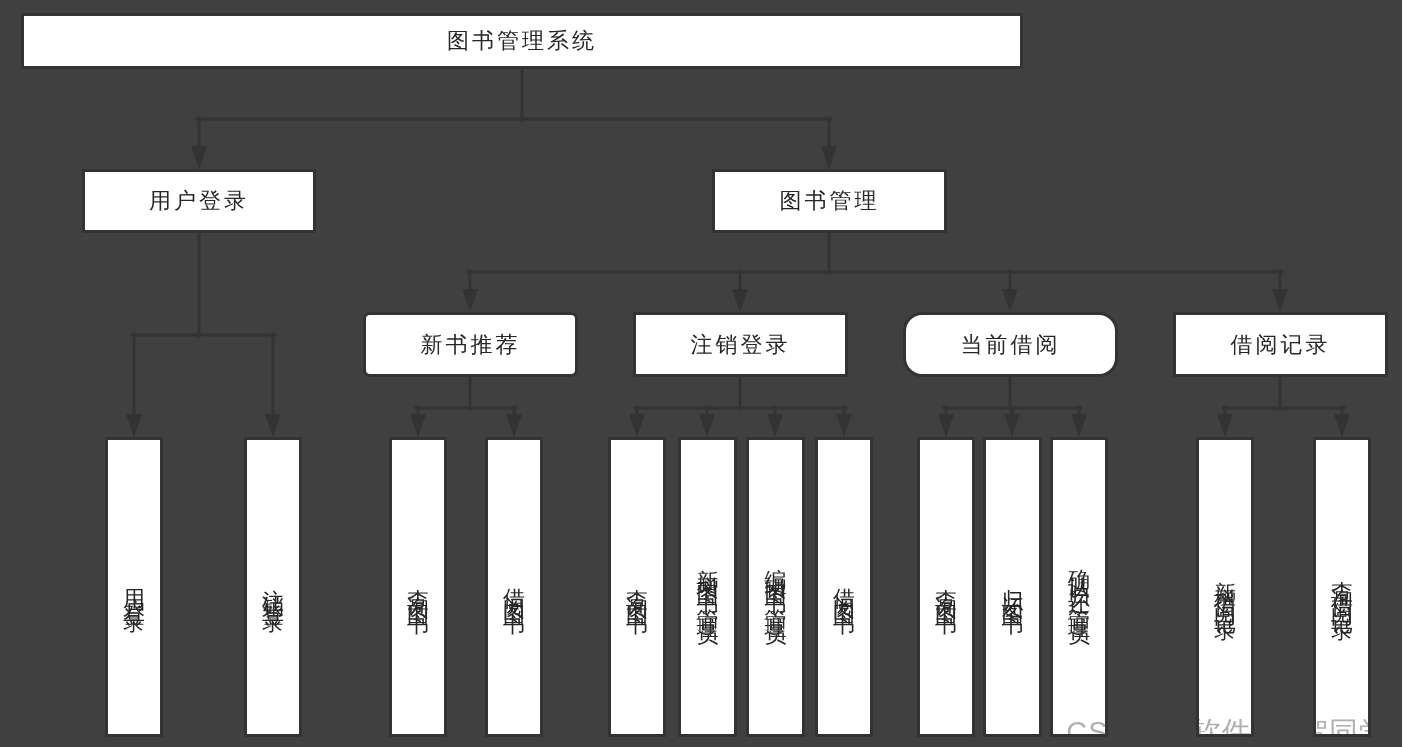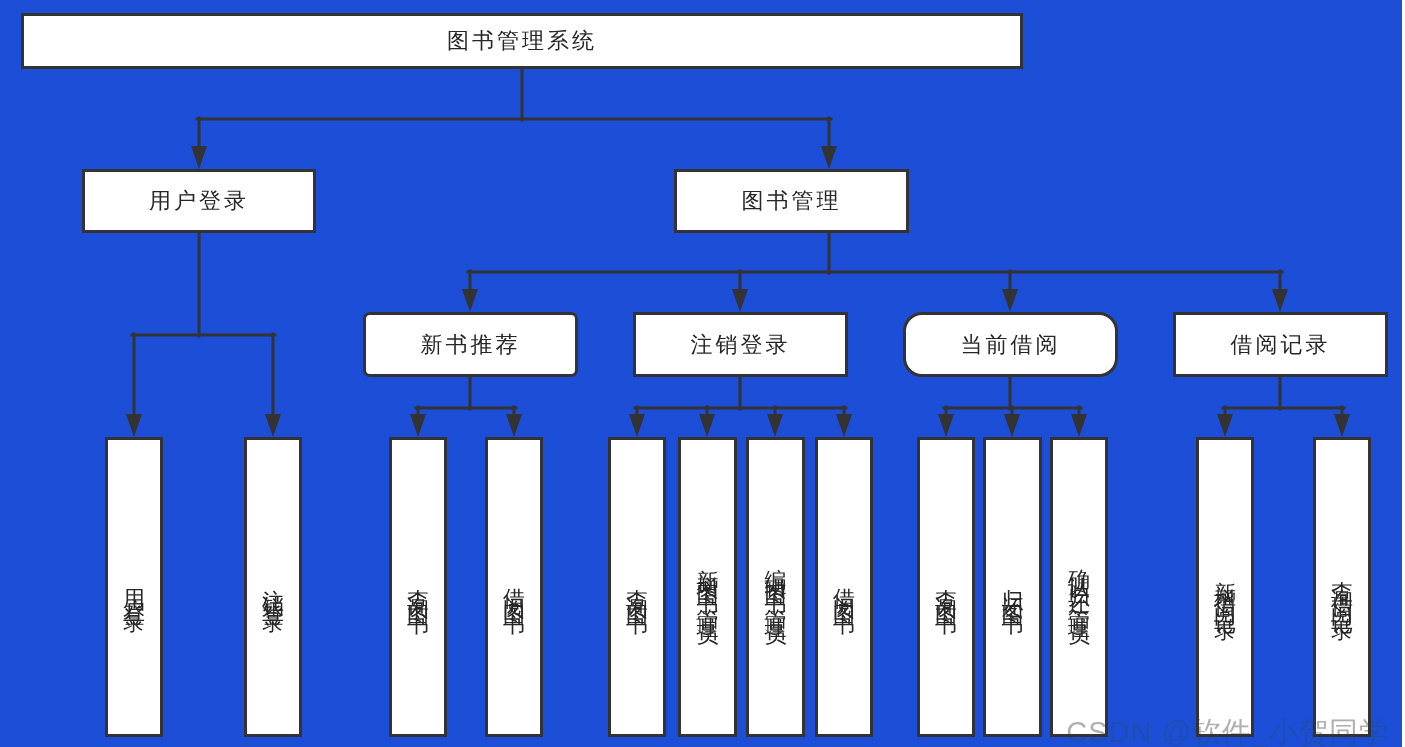--- a/index.html
+++ b/index.html
@@ -1,19 +1,19 @@
 <!DOCTYPE html>
 <html><head>
 <meta charset="utf-8">
 <style>
   html,body{margin:0;padding:0;background:#ffffff;}
   .canvas{
     position:relative;
     width:1402px;height:747px;
-    background:#1d4ed8;
+    background:#404040;
     font-family:"Liberation Sans","DejaVu Sans",sans-serif;
     overflow:hidden;
   }
   .box{
     position:absolute;
     box-sizing:border-box;
     border:3px solid #333333;
     background:#ffffff;
     display:flex;
     align-items:center;
@@ -46,21 +46,21 @@
     font-size:29px;
     letter-spacing:1px;
     color:#b0b0b0;
     mix-blend-mode:darken;
     z-index:3;
     white-space:nowrap;
   }
   
   .n-root{left:21px;top:13px;width:1002px;height:56px;}
   .n-user-login{left:82px;top:169px;width:234px;height:64px;}
-  .n-book-mgmt{left:674px;top:169px;width:235px;height:64px;}
+  .n-book-mgmt{left:712px;top:169px;width:235px;height:64px;}
   .n-new-rec{left:363px;top:312px;width:215px;height:65px;border-radius:7px;}
   .n-book-borrow{left:633px;top:312px;width:215px;height:65px;}
   .n-cur-borrow{left:903px;top:312px;width:215px;height:65px;border-radius:19px;}
   .n-borrow-rec{left:1173px;top:312px;width:215px;height:65px;}
   .lf{top:437px;width:58px;height:300px;}
   .l0{left:105px;}  .l1{left:244px;}
   .l2{left:389px;}  .l3{left:485px;}
   .l4{left:608px;}  .l5{left:678px;width:59px;}
   .l6{left:746px;width:59px;}  .l7{left:815px;}
   .l8{left:917px;}  .l9{left:983px;width:59px;}

